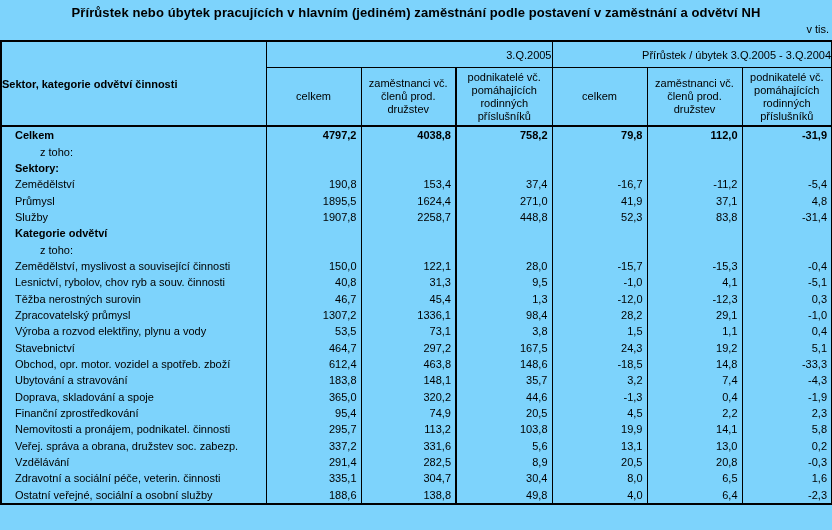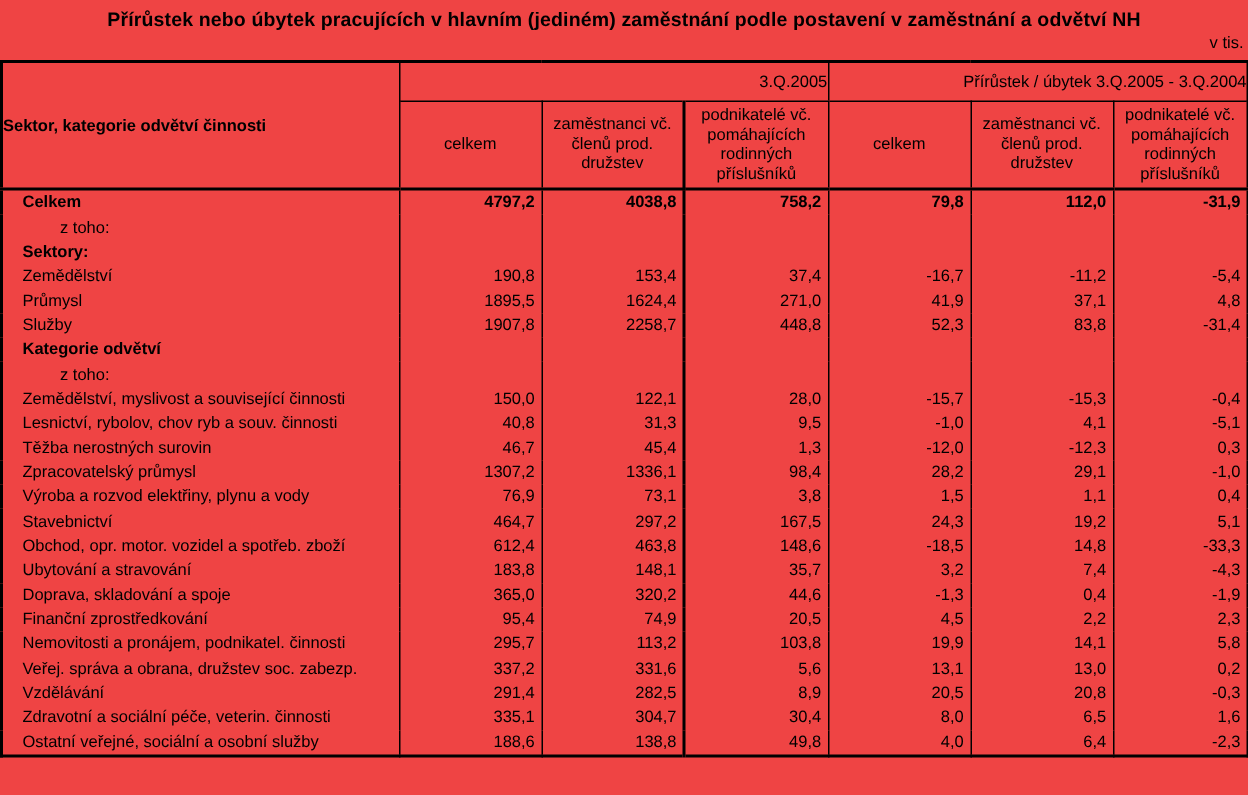--- a/index.html
+++ b/index.html
@@ -1,20 +1,20 @@
 <!DOCTYPE html>
 <html><head>
 <meta charset="utf-8">
 <style>
   html, body { margin: 0; padding: 0; background: #fff; }
   .page {
     position: relative;
     width: 832px;
     height: 530px;
-    background: #ef4444;
+    background: #7dd3fc;
     font-family: "Liberation Sans", "DejaVu Sans", sans-serif;
     color: #000;
     overflow: hidden;
   }
   .title {
     text-align: center;
     font-size: 13px;
     font-weight: bold;
     padding-top: 5px;
     letter-spacing: 0.1px;
@@ -211,21 +211,21 @@
           <td class="lbl">Zpracovatelský průmysl</td>
           <td class="num">1307,2</td>
           <td class="num thickright">1336,1</td>
           <td class="num">98,4</td>
           <td class="num">28,2</td>
           <td class="num">29,1</td>
           <td class="num">-1,0</td>
         </tr>
         <tr>
           <td class="lbl">Výroba a rozvod elektřiny, plynu a vody</td>
-          <td class="num">76,9</td>
+          <td class="num">53,5</td>
           <td class="num thickright">73,1</td>
           <td class="num">3,8</td>
           <td class="num">1,5</td>
           <td class="num">1,1</td>
           <td class="num">0,4</td>
         </tr>
         <tr>
           <td class="lbl">Stavebnictví</td>
           <td class="num">464,7</td>
           <td class="num thickright">297,2</td>

